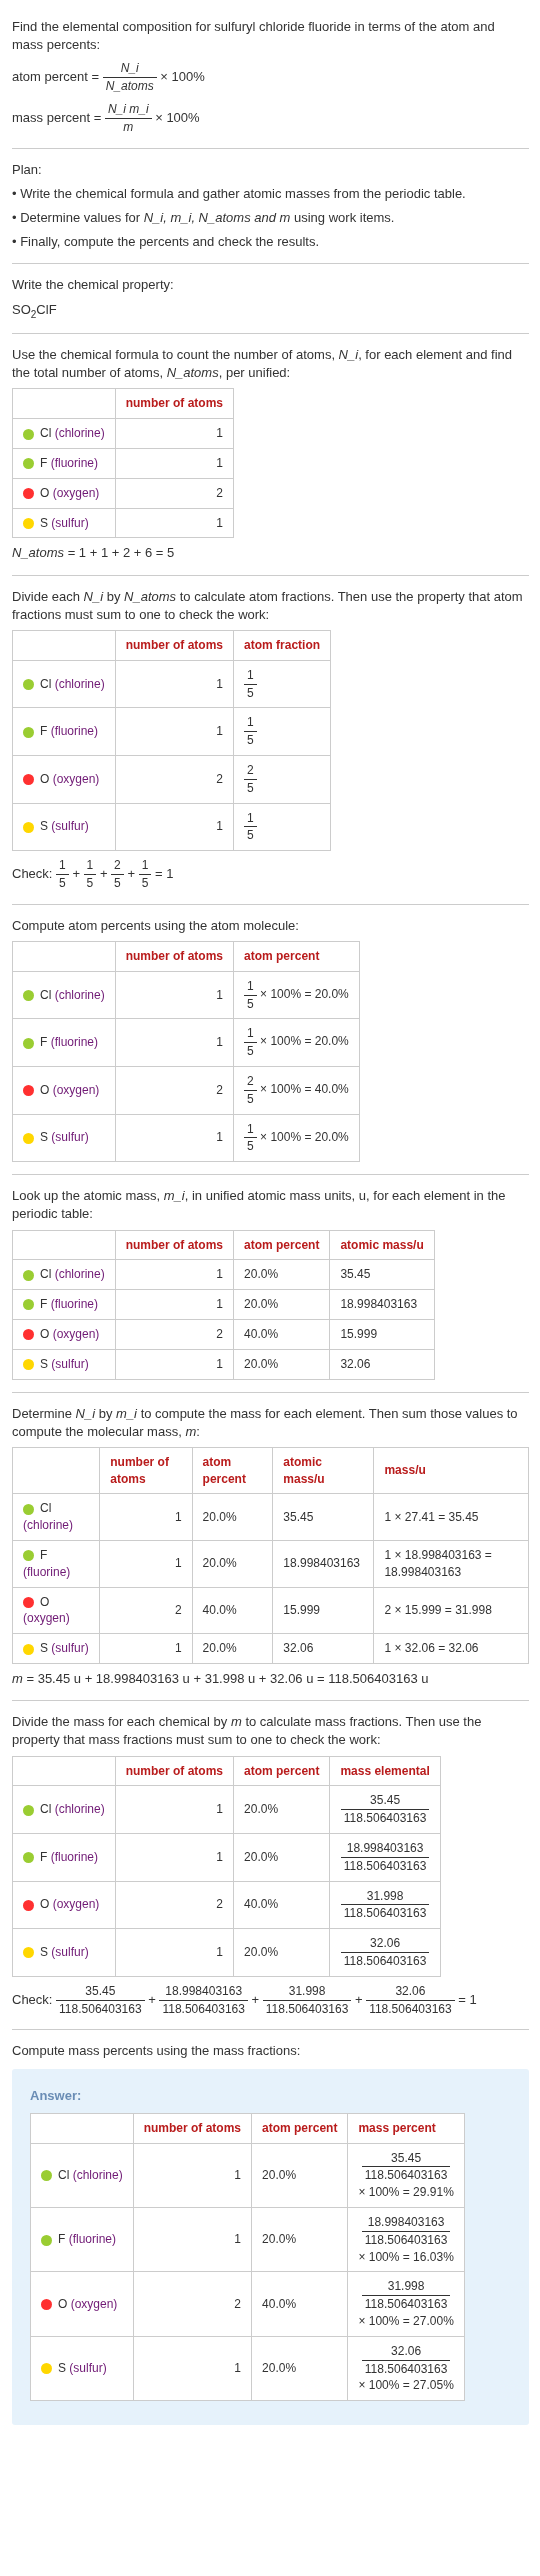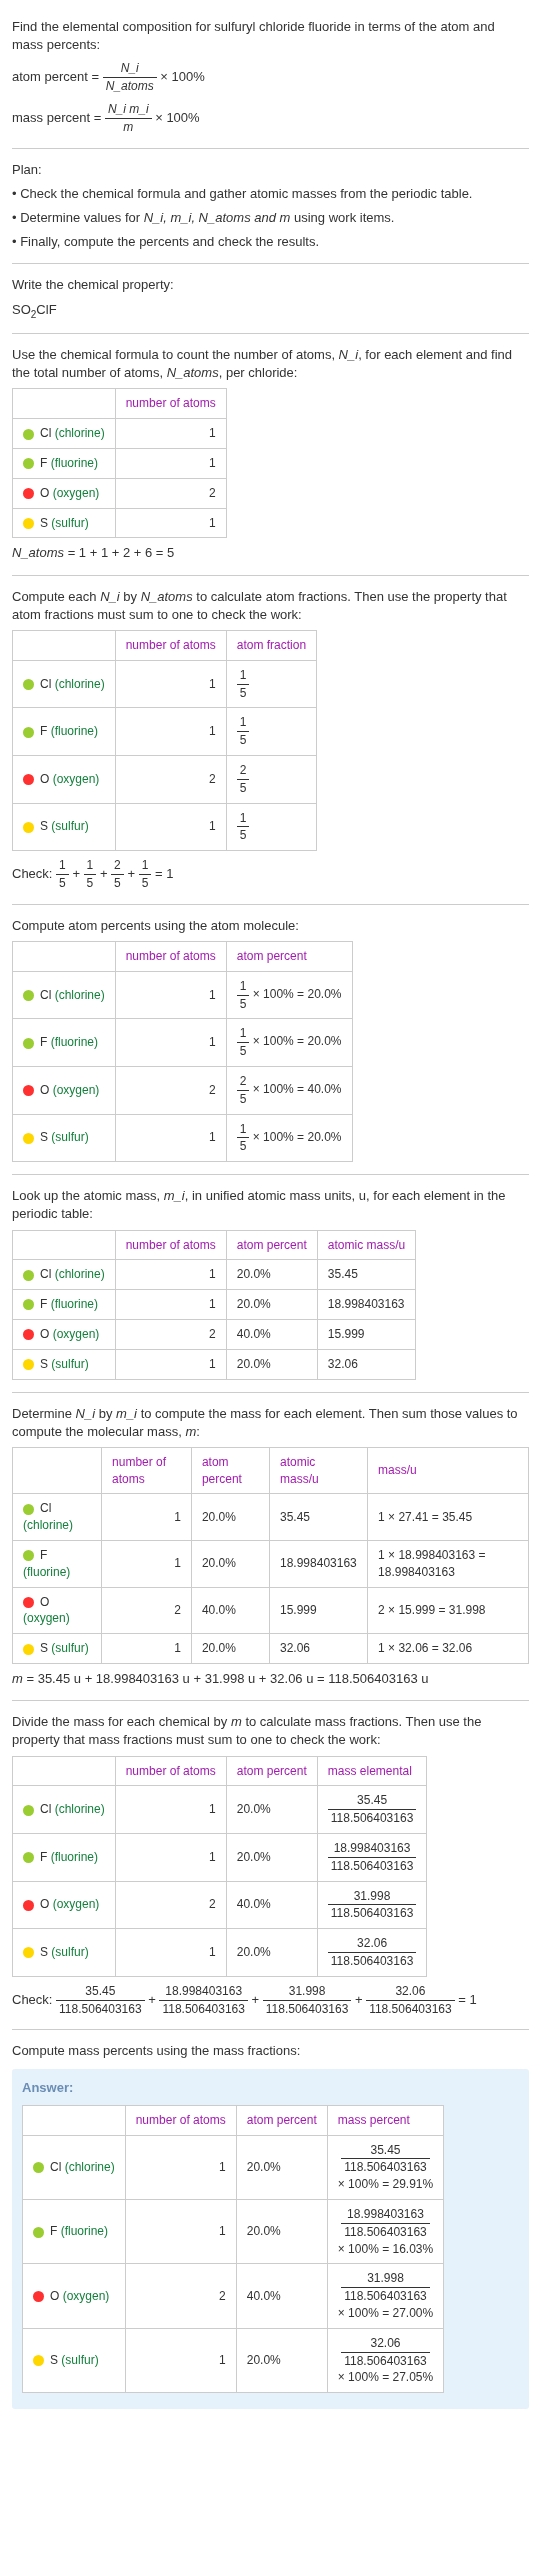--- a/index.html
+++ b/index.html
@@ -4,54 +4,54 @@
 <style>
 body{margin:0;padding:12px;font-family:Arial,Helvetica,sans-serif;font-size:13px;color:#333;width:517px;line-height:1.4}
 hr{border:none;border-top:1px solid #ccc;margin:12px 0}
 p{margin:6px 0}
 .frac{display:inline-block;vertical-align:middle;text-align:center;font-size:12px}
 .frac .n{display:block;border-bottom:1px solid #333;padding:0 3px}
 .frac .d{display:block;padding:0 3px}
 .sub{font-size:10px;vertical-align:sub}
 table{border-collapse:collapse;margin:6px 0}
 th,td{border:1px solid #ccc;padding:6px 10px;font-size:12px;text-align:left;vertical-align:middle}
-th{background:#fff;font-weight:normal;color:#a21caf}
+th{background:#fff;font-weight:bold;color:#b91c1c}
 .swatch{display:inline-block;width:11px;height:11px;border-radius:50%;margin-right:6px;vertical-align:middle}
 .num{text-align:right}
-.answer{background:#e6f2fb;padding:10px;border-radius:3px;margin-top:8px}
+.answer{background:#e6f2fb;padding:18px;border-radius:3px;margin-top:8px}
 .answer-label{color:#6a8db5;font-weight:bold;margin-bottom:8px}
-.muted{color:#15803d}
+.muted{color:#701a75}
 </style>
 </head>
 <body>
 
 <p>Find the elemental composition for sulfuryl chloride fluoride in terms of the atom and mass percents:</p>
 <p>
   <span>atom percent =</span>
   <span class="frac"><span class="n"><i>N_i</i></span><span class="d"><i>N_atoms</i></span></span>
   <span>× 100%</span>
 </p>
 <p>
   <span>mass percent =</span>
   <span class="frac"><span class="n"><i>N_i m_i</i></span><span class="d"><i>m</i></span></span>
   <span>× 100%</span>
 </p>
 <hr>
 
 <p>Plan:</p>
-<p>• Check the chemical formula and gather atomic masses from the periodic table.</p>
+<p>• Write the chemical formula and gather atomic masses from the periodic table.</p>
 <p><span>• Determine values for </span><i>N_i, m_i, N_atoms and m</i><span> using work items.</span></p>
 <p>• Finally, compute the percents and check the results.</p>
 <hr>
 
 <p>Write the chemical property:</p>
 <p><span>SO</span><span class="sub">2</span><span>ClF</span></p>
 <hr>
 
-<p><span>Use the chemical formula to count the number of atoms, </span><i>N_i</i><span>, for each element and find the total number of atoms, </span><i>N_atoms</i><span>, per chloride:</span></p>
+<p><span>Use the chemical formula to count the number of atoms, </span><i>N_i</i><span>, for each element and find the total number of atoms, </span><i>N_atoms</i><span>, per unified:</span></p>
 <table>
 <tbody>
       <tr>
         <th></th>
         <th>number of atoms</th>
       </tr>
 </tbody>
     <tbody id="count-rows">
       <tr>
         <td><span class="swatch" style="background:#9ACD32"></span>Cl <span class="muted">(chlorine)</span></td>
@@ -67,21 +67,21 @@
       </tr>
       <tr>
         <td><span class="swatch" style="background:#FFD700"></span>S <span class="muted">(sulfur)</span></td>
         <td class="num">1</td>
       </tr>
     </tbody>
 </table>
 <p><i>N_atoms</i><span> = 1 + 1 + 2 + 6 = 5</span></p>
 <hr>
 
-<p><span>Compute each </span><i>N_i</i><span> by </span><i>N_atoms</i><span> to calculate atom fractions. Then use the property that atom fractions must sum to one to check the work:</span></p>
+<p><span>Divide each </span><i>N_i</i><span> by </span><i>N_atoms</i><span> to calculate atom fractions. Then use the property that atom fractions must sum to one to check the work:</span></p>
 <table>
 <tbody>
       <tr>
         <th></th>
         <th>number of atoms</th>
         <th>atom fraction</th>
       </tr>
 </tbody>
     <tbody id="frac-rows">
       <tr>

